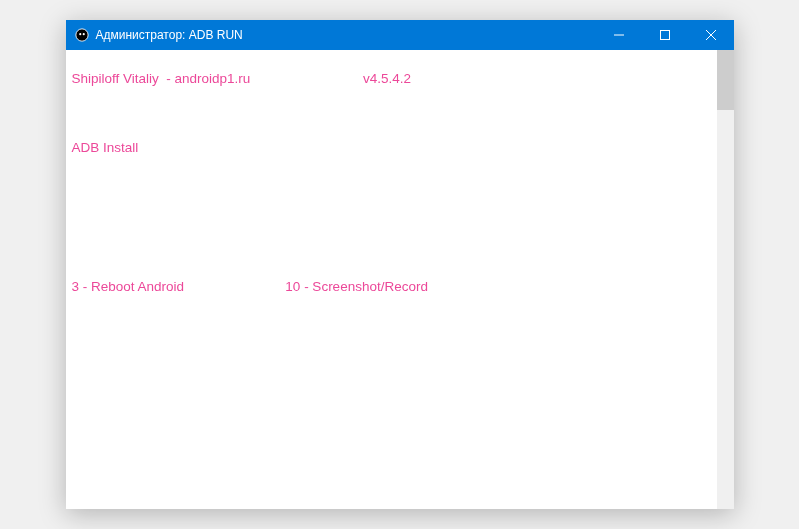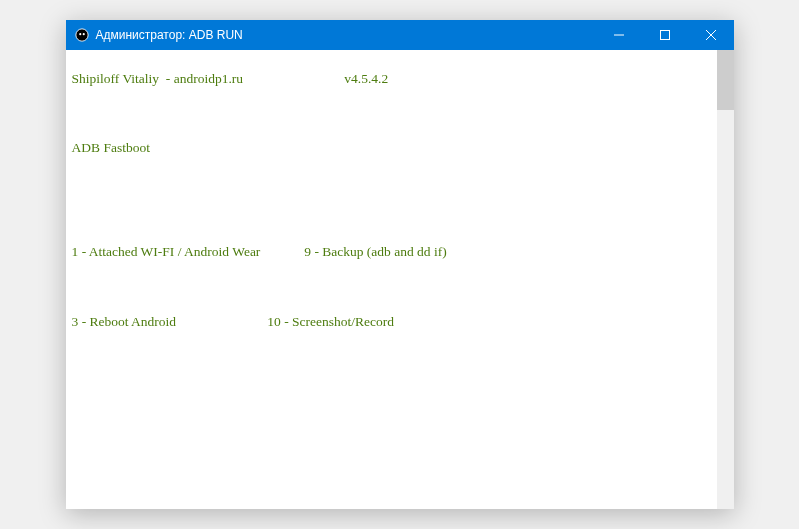--- a/index.html
+++ b/index.html
@@ -62,22 +62,22 @@
       justify-content: center;
       color: #fff;
     }
     .window-control svg {
       width: 10px;
       height: 10px;
     }
     .console {
       flex: 1;
       background: #fff;
-      color: #4d7c0f;
-      font-family: Liberation Serif, serif;
+      color: #ec4899;
+      font-family: Liberation Sans, sans-serif;
       font-size: 13.5px;
       line-height: 1.3;
       padding: 2px 0 2px 6px;
       white-space: pre;
       overflow: hidden;
       position: relative;
     }
     .console-line {
       min-height: 17px;
     }
@@ -127,24 +127,23 @@
             <line x1="0" y1="0" x2="10" y2="10" stroke="#fff" stroke-width="1"></line>
             <line x1="10" y1="0" x2="0" y2="10" stroke="#fff" stroke-width="1"></line>
           </svg>
       </div>
     </div>
   </div>
 
   <div class="console">
 <div class="console-line"><span>Shipiloff Vitaliy  - androidp1.ru</span><span>                              </span><span>v4.5.4.2</span></div>
 <div class="console-line"></div>
-<div class="console-line">ADB Fastboot</div>
+<div class="console-line">ADB Install</div>
 <div class="console-line"></div>
 <div class="console-line"></div>
-<div class="console-line"><span>1 - Attached WI-FI / Android Wear</span><span>            </span><span> 9 - Backup (adb and dd if)</span></div>
 <div class="console-line"></div>
 <div class="console-line"><span>3 - Reboot Android</span><span>                           </span><span>10 - Screenshot/Record</span></div>
 <div class="console-line"></div>
 <div class="console-line"></div>
 
 
 
 
 
 

